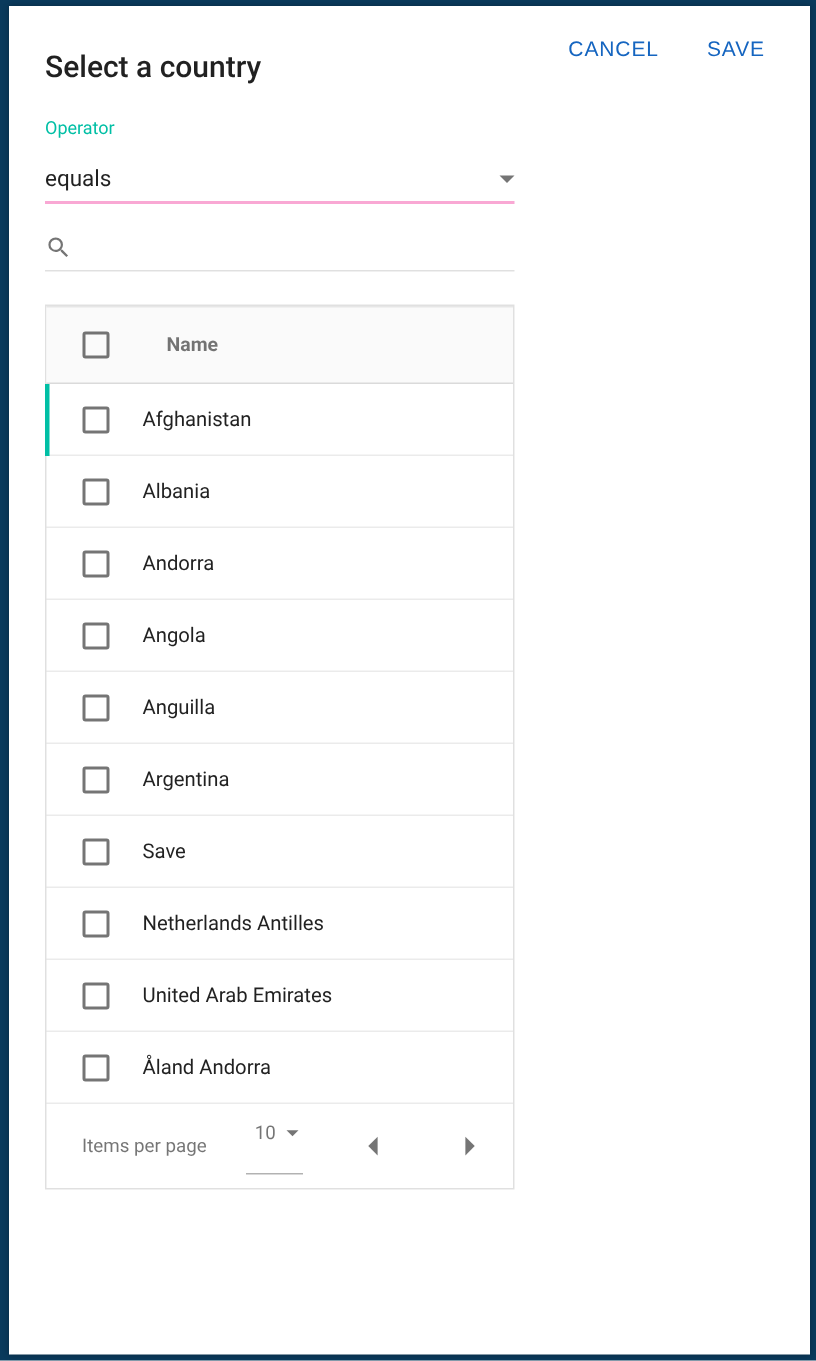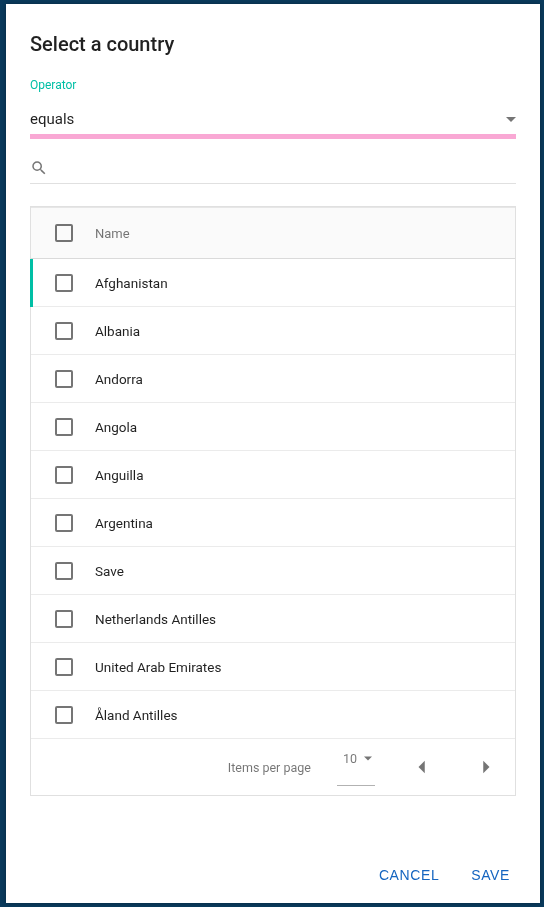--- a/index.html
+++ b/index.html
@@ -13,21 +13,20 @@
       color: rgba(0,0,0,0.87);
     }
     .dialog {
       position: absolute;
       top: 4px;
       left: 6px;
       right: 4px;
       bottom: 4px;
       background: #fff;
       display: flex;
-      flex-direction: column;
       box-shadow: 0 0 4px rgba(0,0,0,0.3);
     }
     .content {
       padding: 28px 24px 12px 24px;
       flex: 1;
       overflow: hidden;
     }
     .title {
       font-size: 20px;
       font-weight: 500;
@@ -41,21 +40,21 @@
       display: block;
       margin-bottom: 14px;
     }
     .operator-select {
       width: 100%;
       display: flex;
       align-items: center;
       justify-content: space-between;
       padding: 4px 0 6px 0;
       border: none;
-      border-bottom: 5px solid #f9a8d4;
+      border-bottom: 2px solid #f9a8d4;
       background: transparent;
       font-size: 15px;
       color: rgba(0,0,0,0.87);
       cursor: pointer;
     }
     .dropdown-arrow {
       width: 0; height: 0;
       border-left: 5px solid transparent;
       border-right: 5px solid transparent;
       border-top: 5px solid rgba(0,0,0,0.54);
@@ -94,21 +93,22 @@
       display: flex;
       align-items: center;
       background: #fafafa;
       border-top: 1px solid rgba(0,0,0,0.08);
       border-bottom: 1px solid rgba(0,0,0,0.12);
       padding-left: 24px;
     }
     .table-header .col-name {
       color: rgba(0,0,0,0.54);
       font-size: 13px;
-      font-weight: 400;
+      font-weight: 700;
+      margin-left: 16px;
     }
     .row {
       height: 48px;
       display: flex;
       align-items: center;
       border-bottom: 1px solid rgba(0,0,0,0.08);
       padding-left: 24px;
       position: relative;
     }
     .row:last-of-type { border-bottom: none; }
@@ -246,21 +246,21 @@
       <div class="row">
         <span class="checkbox"></span>
         <span class="row-label">Netherlands Antilles</span>
       </div>
       <div class="row">
         <span class="checkbox"></span>
         <span class="row-label">United Arab Emirates</span>
       </div>
       <div class="row">
         <span class="checkbox"></span>
-        <span class="row-label">Åland Antilles</span>
+        <span class="row-label">Åland Andorra</span>
       </div>
 
       <div class="pagination">
         <span>Items per page</span>
         <div class="page-size">
           <span>10</span>
           <span class="dropdown-arrow"></span>
         </div>
         <div class="nav-btn">
           <svg viewBox="0 0 8 12">

